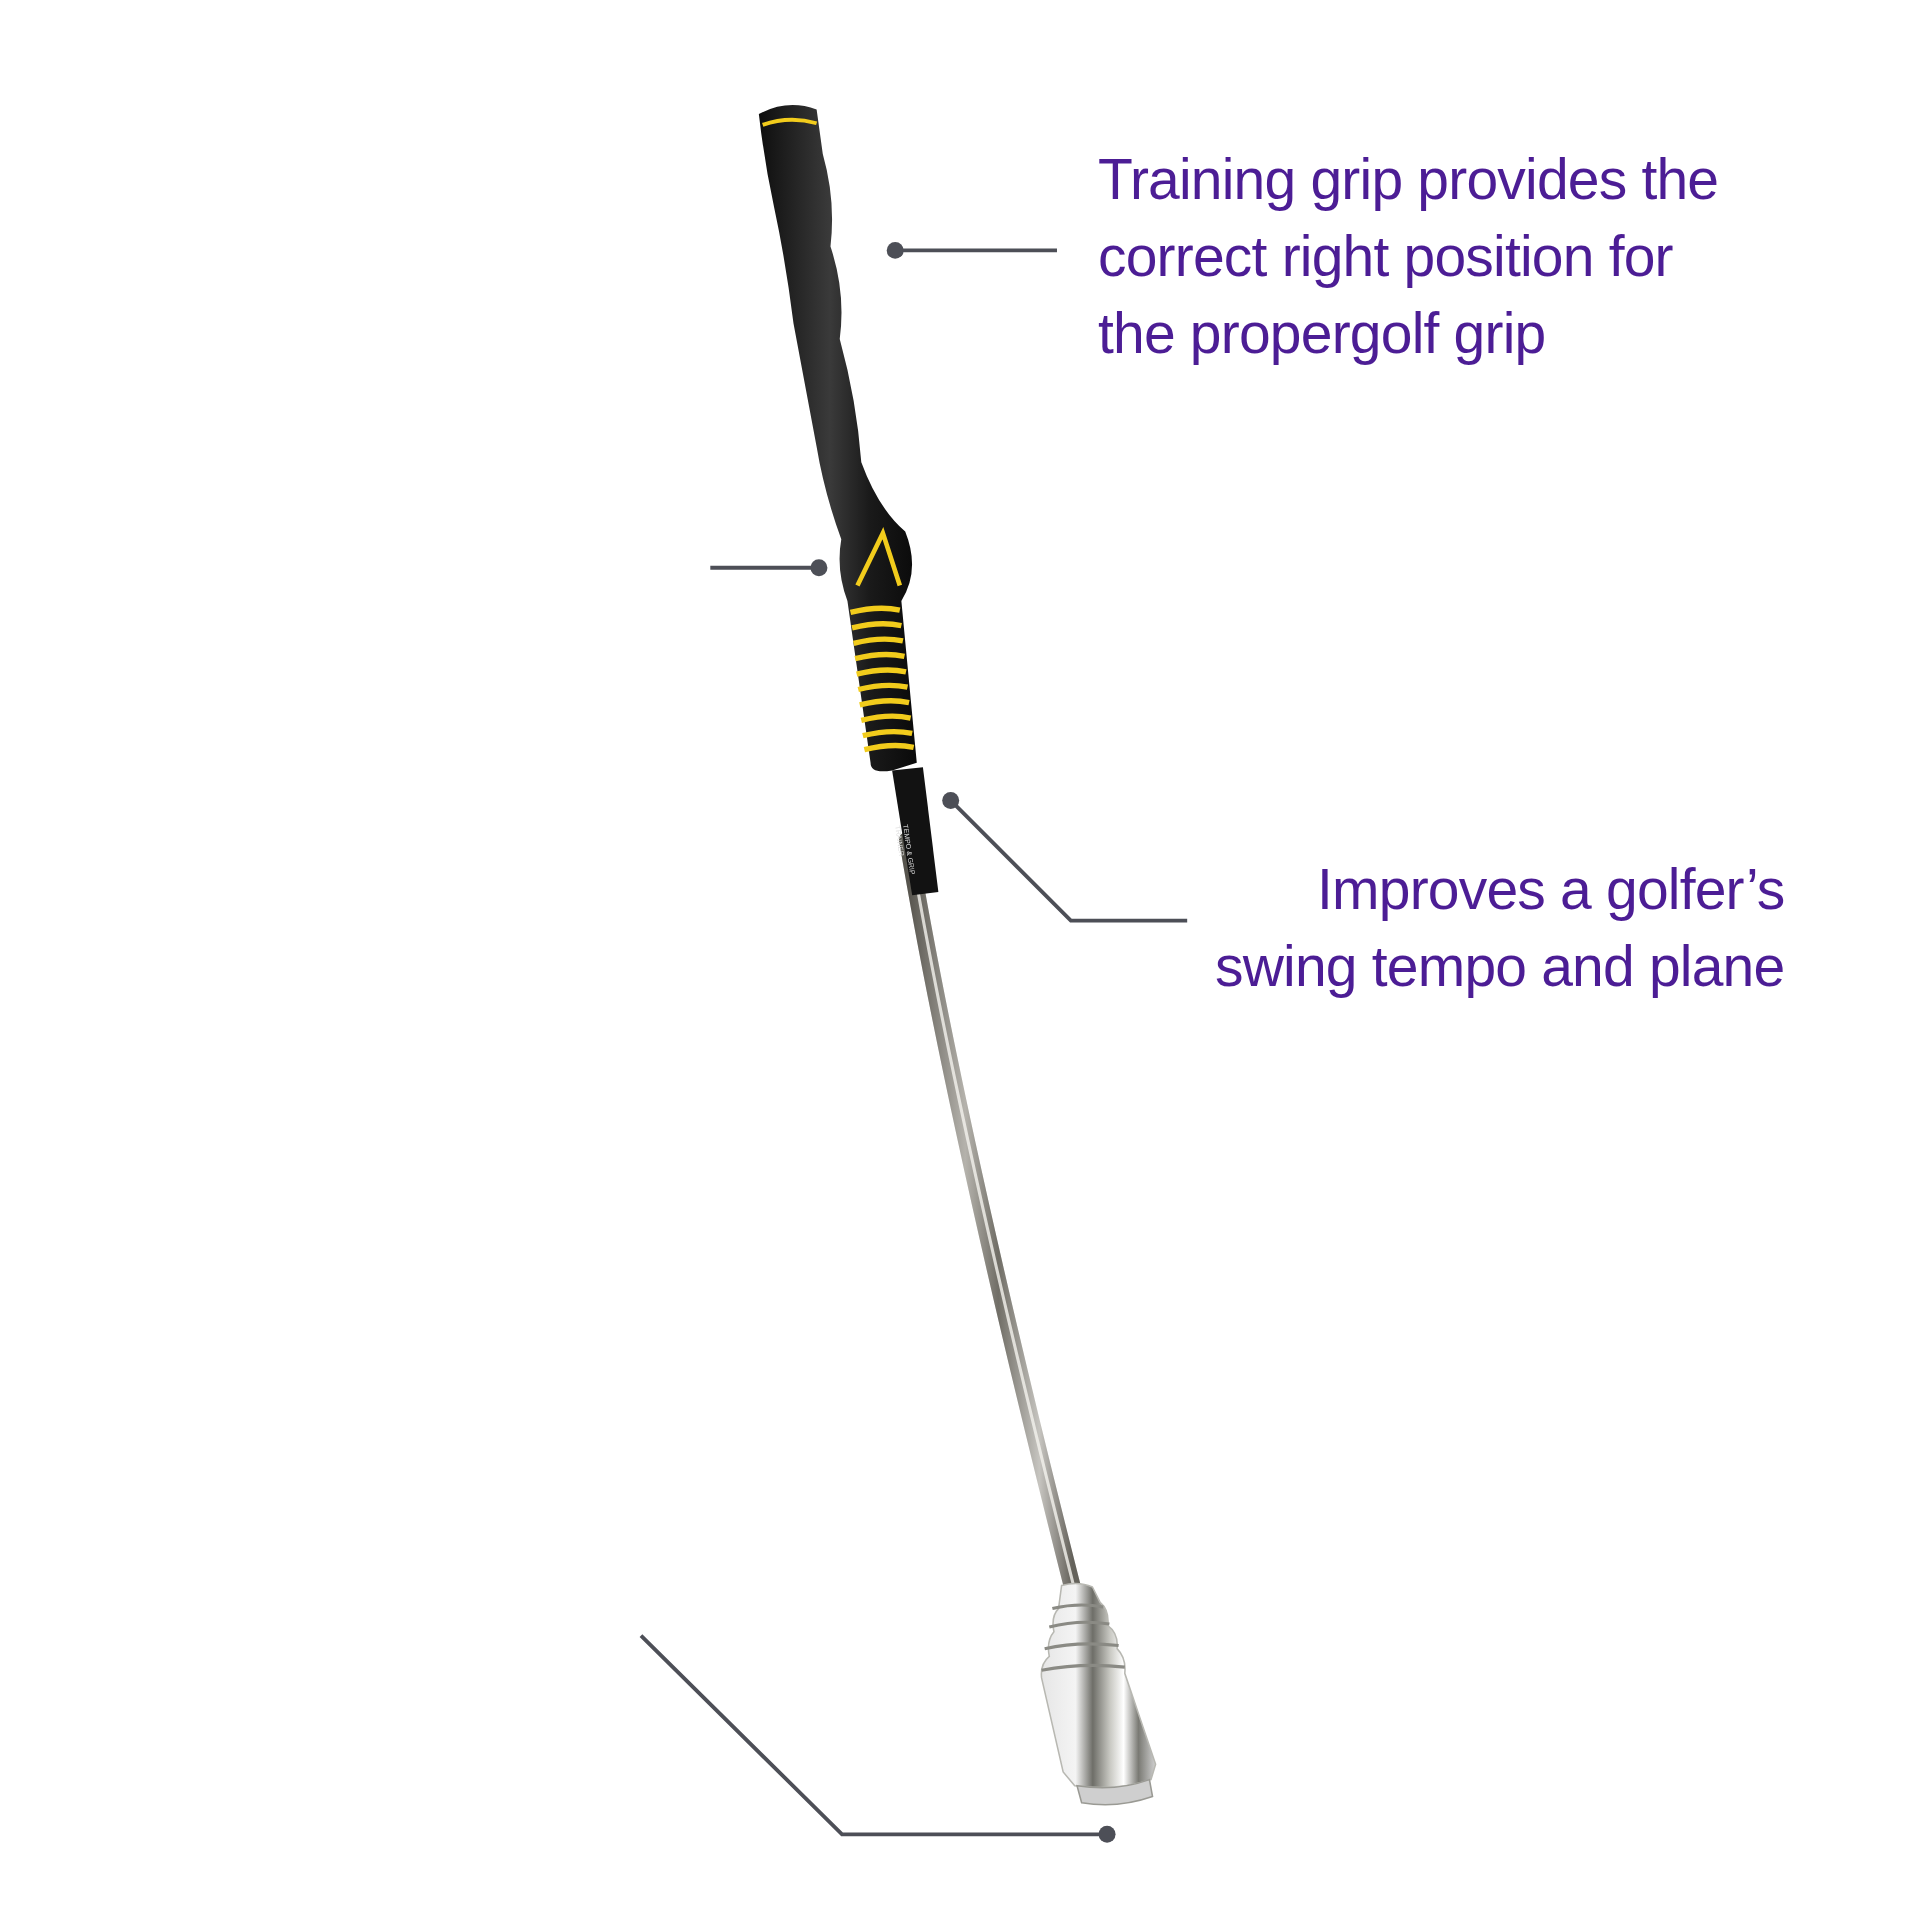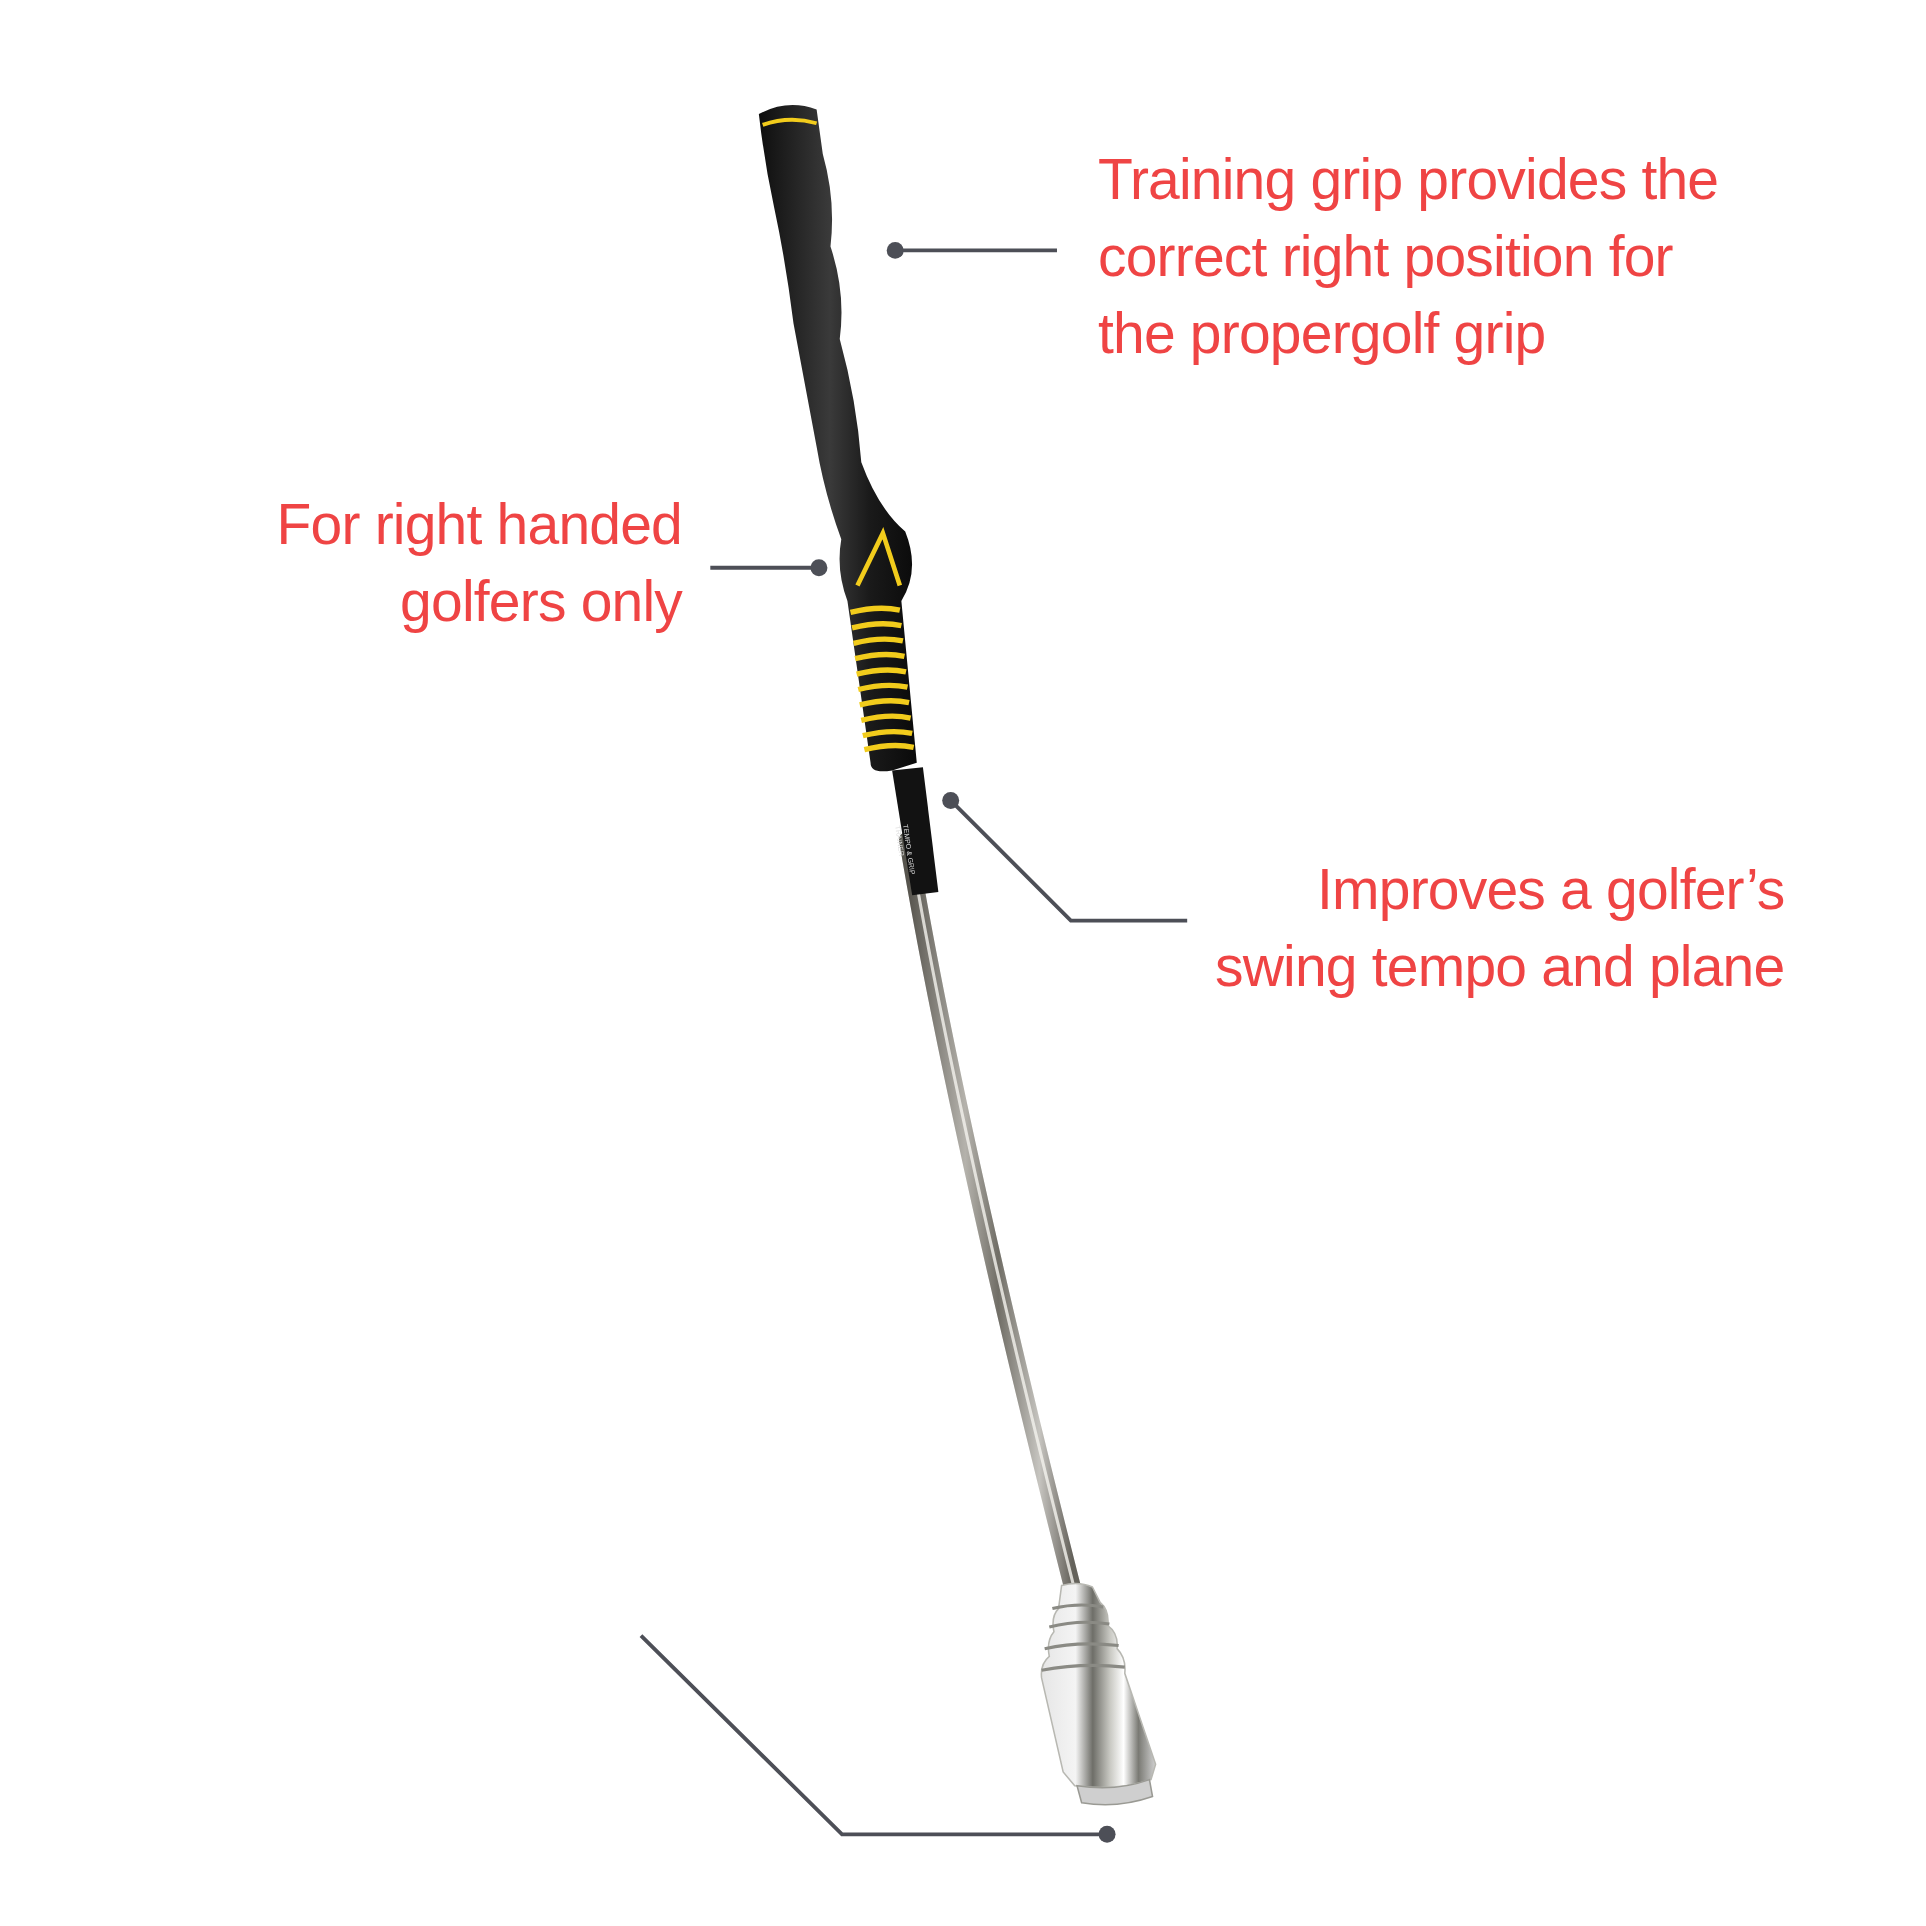--- a/index.html
+++ b/index.html
@@ -1,17 +1,17 @@
 <!DOCTYPE html>
 <html style="font-size:12.3px"><head>
 <meta charset="utf-8">
 <style>
   html,body{margin:0;padding:0;background:#ffffff;}
   #canvas{position:relative;width:1926px;height:1926px;background:#fff;overflow:hidden;}
-  .label{position:absolute;font-family:"Liberation Sans",sans-serif;color:#ef4444;font-size:57px;line-height:77px;letter-spacing:-0.8px;white-space:nowrap;}
+  .label{position:absolute;font-family:"Liberation Sans",sans-serif;color:#4c1d95;font-size:57px;line-height:77px;letter-spacing:-0.8px;white-space:nowrap;}
   .label .ln{display:block;}
   #lbl-grip{left:1098px;top:141px;text-align:left;}
   #lbl-hand{right:1244px;top:486px;text-align:right;}
   #lbl-tempo{left:1215px;top:851px;text-align:right;}
   #lbl-weight{left:185px;width:759px;top:1467px;text-align:center;}
   svg{position:absolute;left:0;top:0;}
 </style>
 </head>
 <body>
 
@@ -98,24 +98,20 @@
     <span style="display:block">TEMPO &amp; GRIP</span>
     <span style="display:block">TRAINER</span>
   </div>
 
   <div id="lbl-grip" class="label">
     <span class="ln">Training grip provides the</span>
     <span class="ln">correct right position for</span>
     <span class="ln">the propergolf grip</span>
   </div>
 
-  <div id="lbl-hand" class="label">
-    <span class="ln">For right handed</span>
-    <span class="ln">golfers only</span>
-  </div>
 
   <div id="lbl-tempo" class="label">
     <span class="ln">Improves a golfer’s</span>
     <span class="ln">swing tempo and plane</span>
   </div>
 
   <div id="lbl-weight" class="label">
   </div>
 
 </div>

